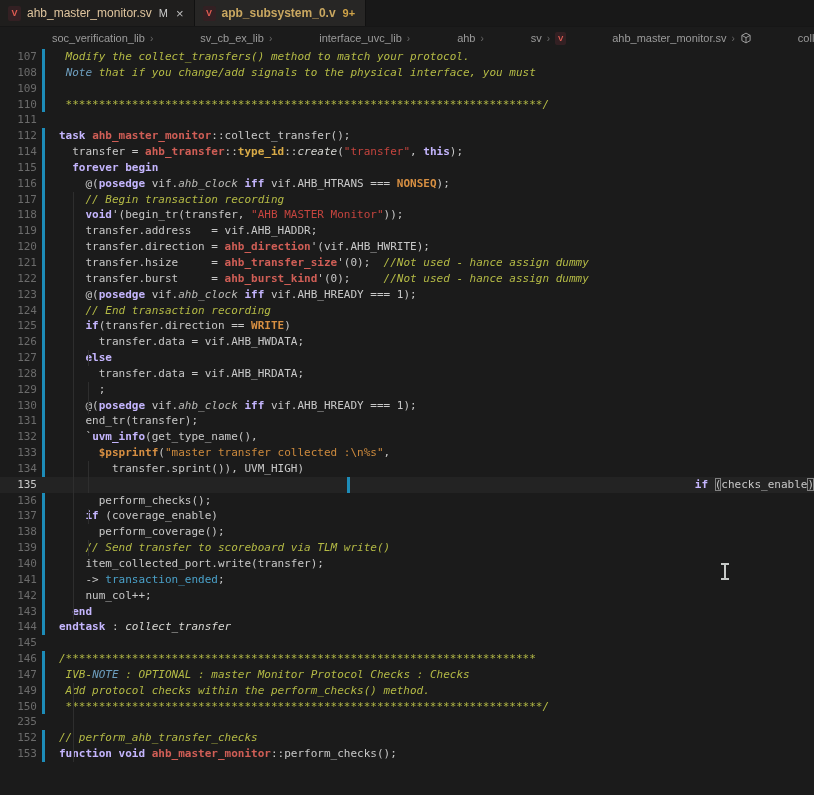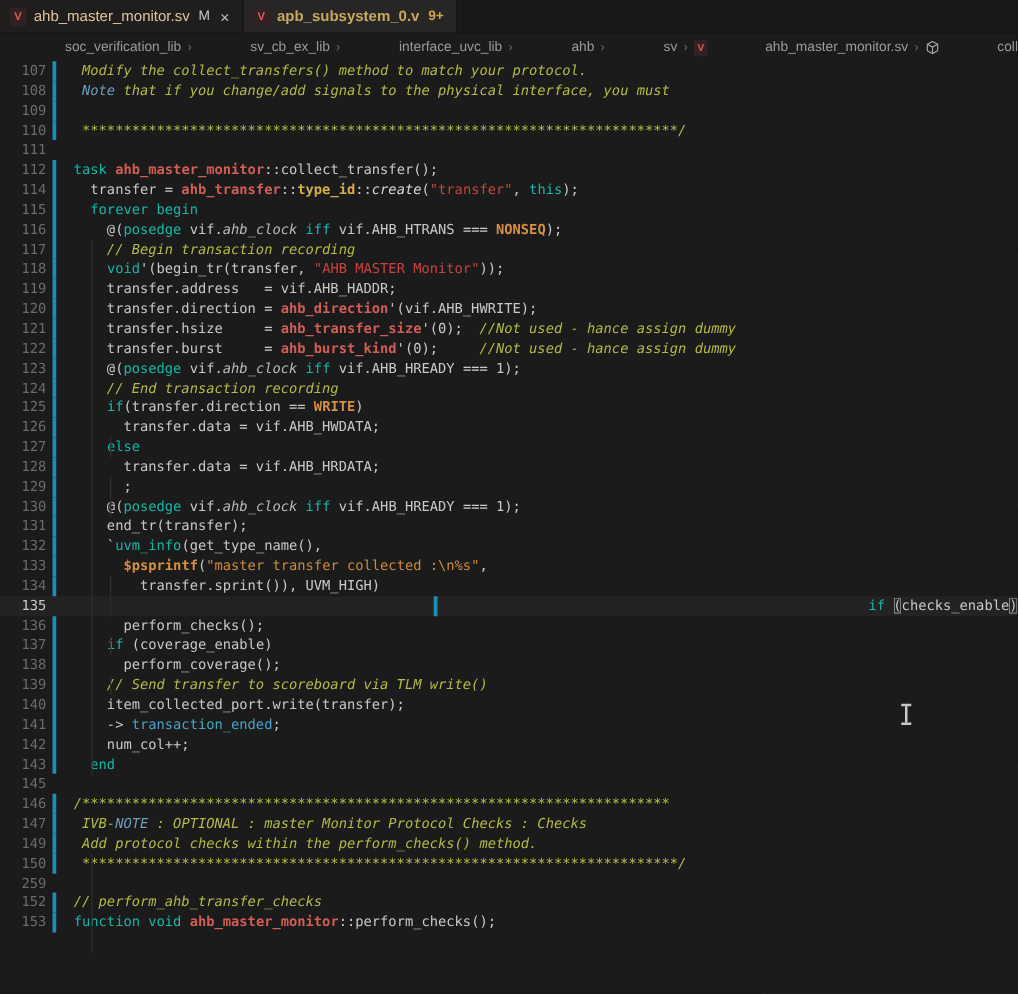--- a/index.html
+++ b/index.html
@@ -35,21 +35,21 @@
           font-family:"DejaVu Sans Mono","Liberation Mono",monospace;font-size:11px;}
   .line{display:flex;height:15.85px;line-height:15.85px;position:relative;}
   .line.cur{background:rgba(255,255,255,0.035);justify-content:space-between;}
   .ln{width:37px;flex:none;text-align:right;color:#6b6b6b;user-select:none;}
   .line.cur .ln{color:#c8c8c8;}
   .gbar{width:3px;flex:none;margin-left:5px;}
   .gbar.on{background:#1d8cb8;}
   .code{white-space:pre;margin-left:14px;flex:none;}
   
   .tk-d{color:#c8c8c8;}
-  .tk-k{color:#14b8a6;font-weight:normal;}
+  .tk-k{color:#c4b5fd;font-weight:bold;}
   .tk-c{color:#b4ba45;font-style:italic;}
   .tk-n{color:#6d9ebe;font-style:italic;}
   .tk-t{color:#d05e56;font-weight:bold;}
   .tk-g{color:#d9ab47;font-weight:bold;}
   .tk-i{color:#d8d8d4;font-style:italic;}
   .tk-ig{color:#b9b9b5;font-style:italic;}
   .tk-s{color:#c5443e;}
   .tk-f{color:#cd8a3d;}
   .tk-o{color:#d78f42;font-weight:bold;}
   .tk-e{color:#4aa1c9;}
@@ -290,20 +290,25 @@
           <span class="ln">142</span>
           <span class="gbar on"></span>
           <span class="code"><span class="tk-d">    num_col++;</span></span>
         </div>
         <div class="line">
           <span class="ln">143</span>
           <span class="gbar on"></span>
           <span class="code"><span class="tk-d">  </span><span class="tk-k">end</span></span>
         </div>
         <div class="line">
+          <span class="ln">144</span>
+          <span class="gbar on"></span>
+          <span class="code"><span class="tk-k">endtask</span><span class="tk-d"> : </span><span class="tk-i">collect_transfer</span></span>
+        </div>
+        <div class="line">
           <span class="ln">145</span>
           <span class="gbar"></span>
           <span class="code"></span>
         </div>
         <div class="line">
           <span class="ln">146</span>
           <span class="gbar on"></span>
           <span class="code"><span class="tk-c">/***********************************************************************</span></span>
         </div>
         <div class="line">
@@ -315,21 +320,21 @@
           <span class="ln">149</span>
           <span class="gbar on"></span>
           <span class="code"><span class="tk-c"> Add protocol checks within the perform_checks() method.</span></span>
         </div>
         <div class="line">
           <span class="ln">150</span>
           <span class="gbar on"></span>
           <span class="code"><span class="tk-c"> ************************************************************************/</span></span>
         </div>
         <div class="line">
-          <span class="ln">259</span>
+          <span class="ln">235</span>
           <span class="gbar"></span>
           <span class="code"></span>
         </div>
         <div class="line">
           <span class="ln">152</span>
           <span class="gbar on"></span>
           <span class="code"><span class="tk-c">// perform_ahb_transfer_checks</span></span>
         </div>
         <div class="line">
           <span class="ln">153</span>

